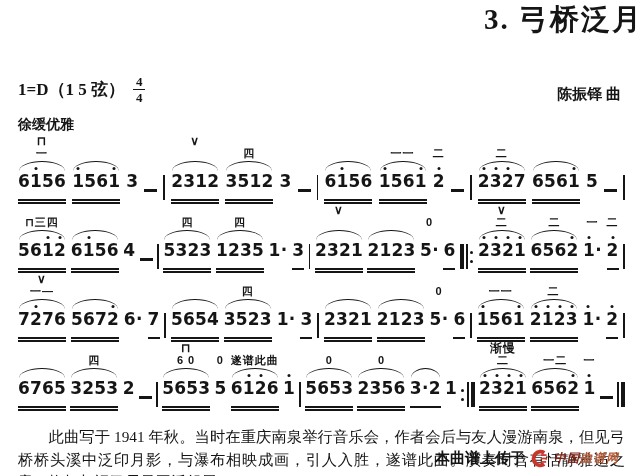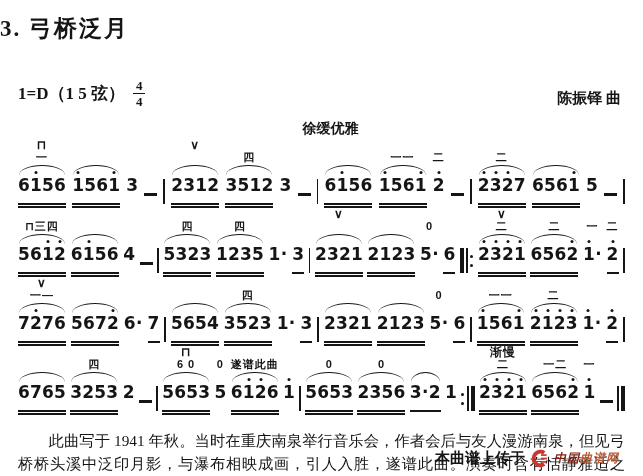--- a/index.html
+++ b/index.html
@@ -2,36 +2,35 @@
 <html><head>
 <meta charset="utf-8">
 <style>
   html,body{margin:0;padding:0;}
   body{
     width:643px;height:476px;background:#ffffff;color:#151515;
     font-family:"Liberation Serif",serif;position:relative;overflow:hidden;
   }
   
   .title{
-    text-align:left;font-size:23px;font-weight:bold;letter-spacing:2px;
-    padding-top:13px;font-family:"Liberation Serif",serif;
+    text-align:right;font-size:29px;font-weight:bold;letter-spacing:2px;
+    font-family:"Liberation Serif",serif;
   }
   .meta-row{
     display:flex;justify-content:space-between;align-items:flex-end;
     padding:10px 22px 0 18px;
   }
   .keysig{font-size:17px;font-weight:bold;display:flex;align-items:center;gap:4px;}
   .meter{display:inline-block;text-align:center;line-height:1;font-size:13px;font-weight:bold;margin-left:4px;}
   .meter .num{display:block;border-bottom:1.6px solid #151515;padding:0 3px 1px;}
   .meter .den{display:block;padding-top:1px;}
   .composer{font-size:15px;font-weight:600;padding-top:3px;margin-top:32px;}
   .tempo{
     font-family:"Liberation Sans",sans-serif;font-weight:bold;font-size:14px;
     padding:12px 0 0 18px;
-    text-align:center;
   }
   
   .score{margin-top:2px;}
   .score-line{
     position:relative;display:flex;align-items:flex-end;
     justify-content:space-between;height:64px;padding:0 18px 5px 18px;
   }
   .tok{position:relative;font-family:"DejaVu Sans",sans-serif;font-weight:bold;font-size:17px;line-height:1;}
   .chars{position:relative;display:inline-block;white-space:nowrap;padding-bottom:10px;}
   .nch{position:relative;display:inline-block;width:12px;text-align:center;}

